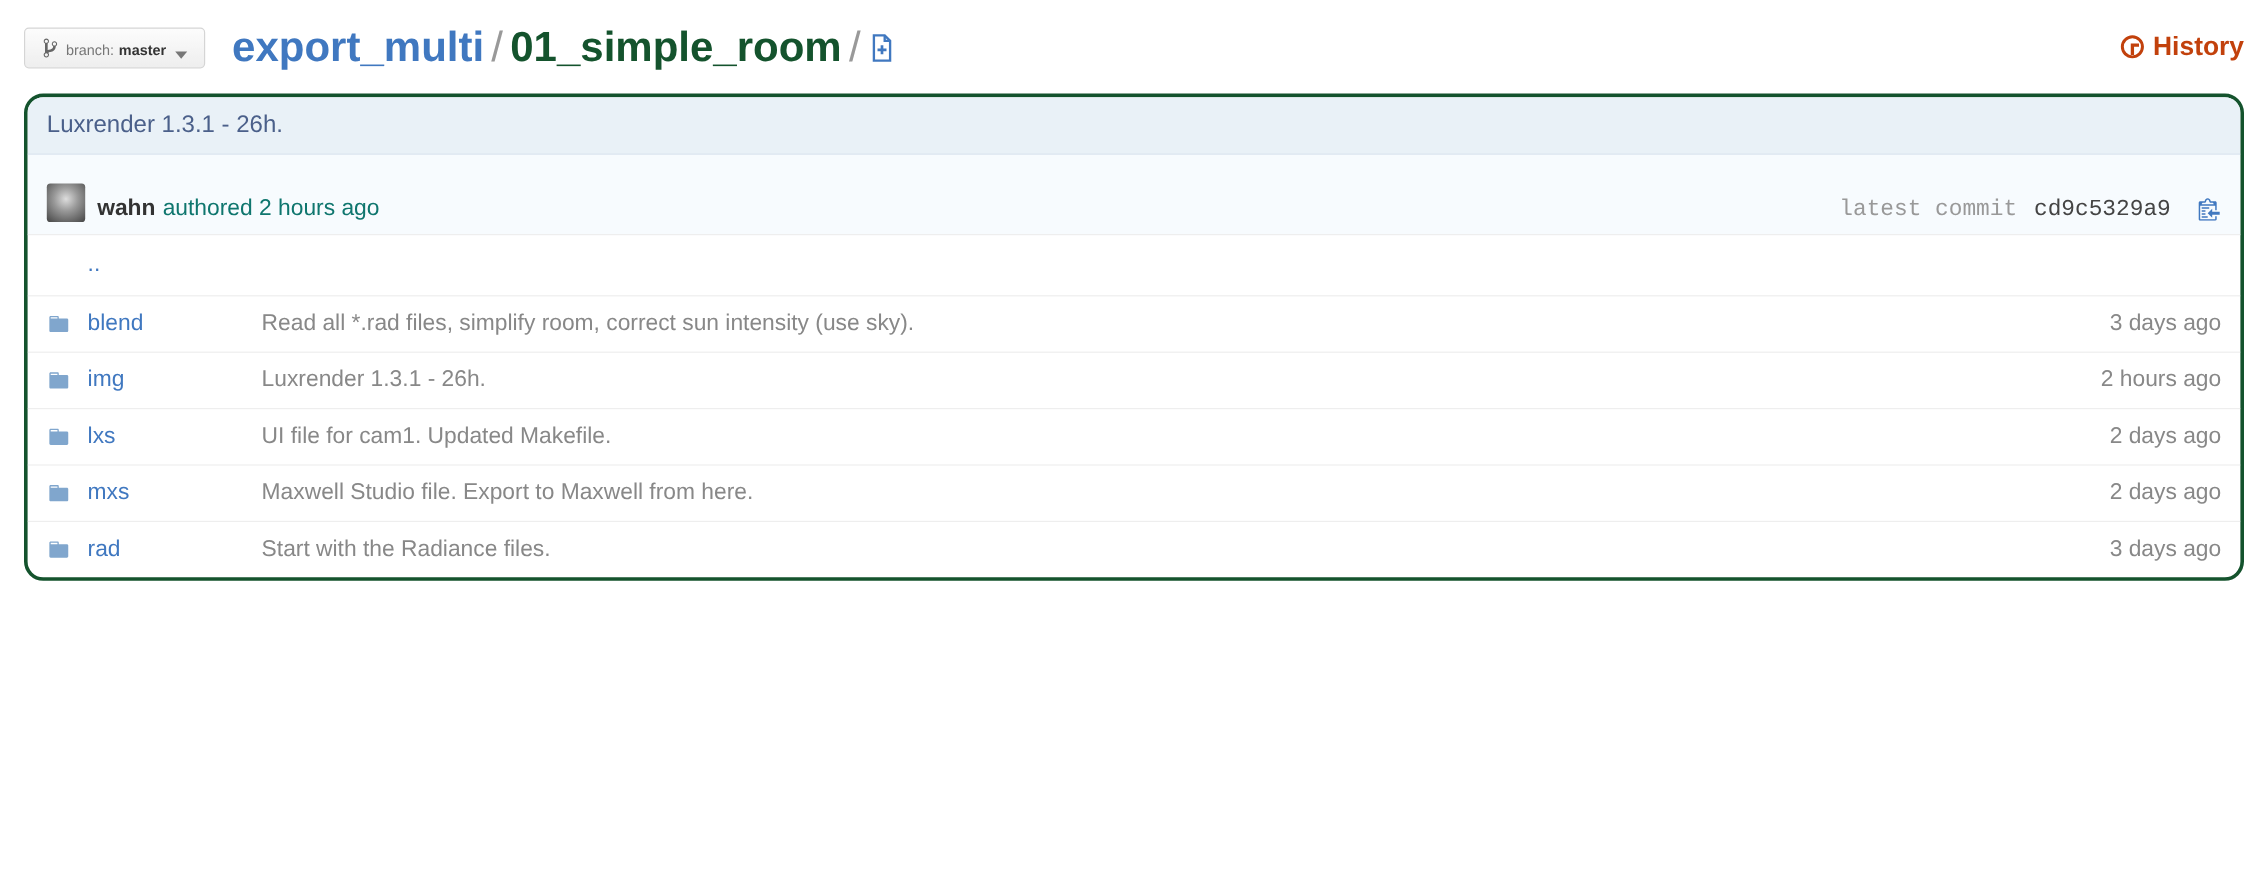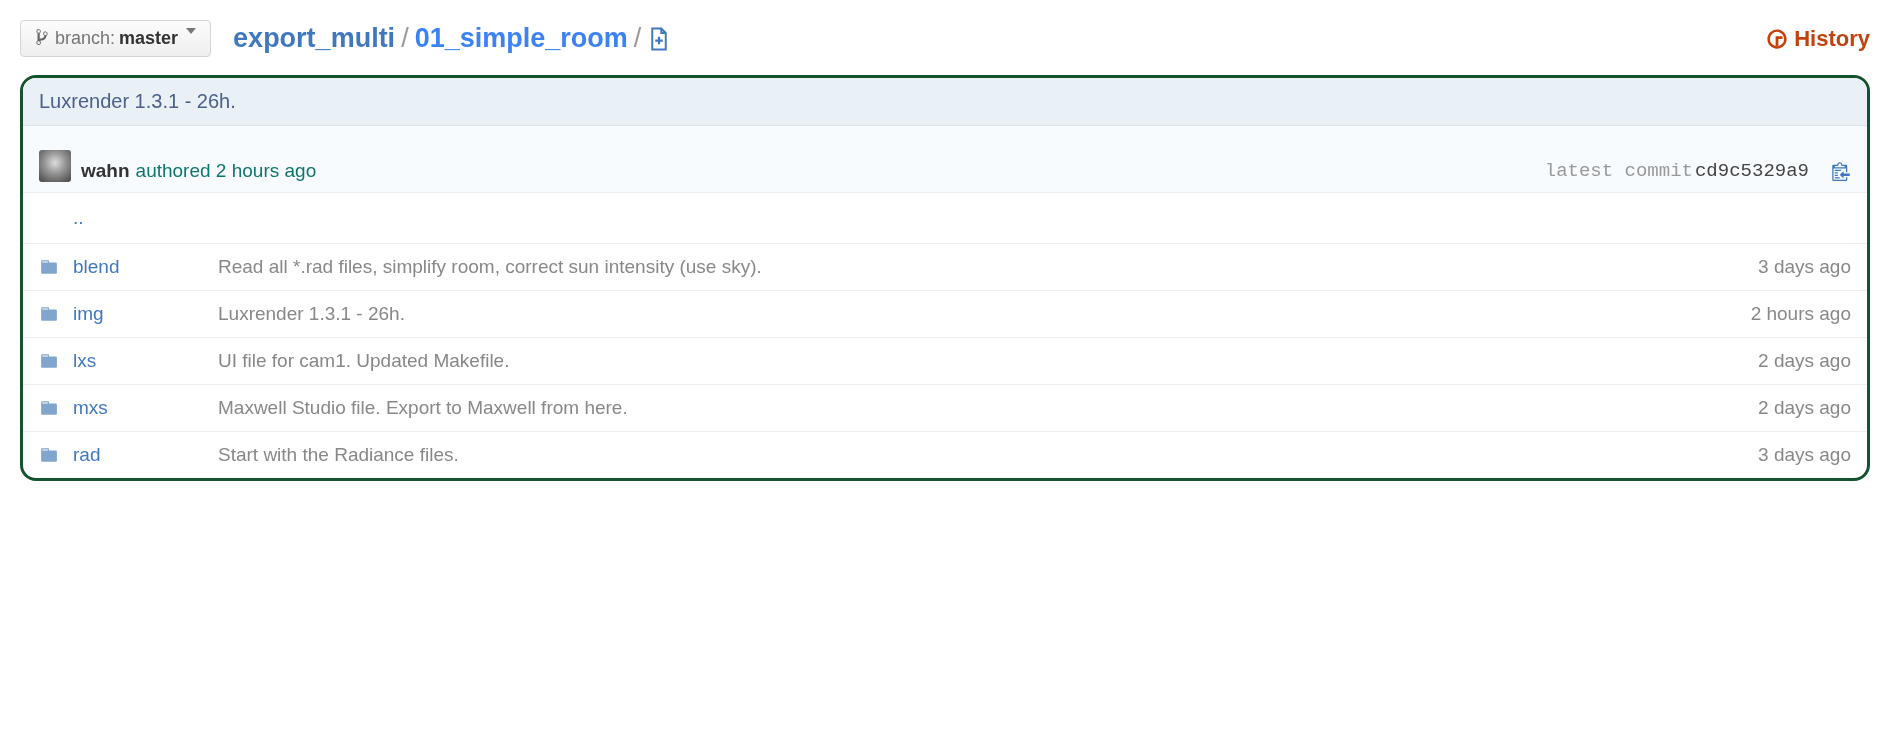--- a/index.html
+++ b/index.html
@@ -14,63 +14,63 @@
 
   .top-bar {
     display: flex;
     align-items: center;
     margin-bottom: 18px;
     position: relative;
   }
 
   .branch-selector {
     display: inline-flex;
-    align-items: flex-start;
+    align-items: flex-end;
     background: linear-gradient(#fcfcfc, #eee);
     border: 1px solid #d5d5d5;
     border-radius: 4px;
     padding: 7px 14px;
-    font-size: 18px;
+    font-size: 12px;
     color: #767676;
     cursor: pointer;
     margin-right: 22px;
   }
   .branch-selector .branch-icon {
     margin-right: 6px;
     display: inline-flex;
     color: #666;
   }
   .branch-selector .branch-label { color: #767676; }
   .branch-selector .branch-name { color: #333; font-weight: 600; margin-left: 4px; }
   .branch-selector .caret {
     margin-left: 8px;
     width: 0; height: 0;
     border-left: 5px solid transparent;
     border-right: 5px solid transparent;
     border-top: 6px solid #777;
   }
 
   .breadcrumb {
-    font-size: 27px;
+    font-size: 35px;
     display: inline-flex;
     align-items: center;
     font-weight: 600;
     justify-content: flex-end;
   }
   .breadcrumb a.root {
     color: #4078c0;
     text-decoration: none;
   }
   .breadcrumb .sep {
     color: #999;
     margin: 0 6px;
     font-weight: 400;
   }
   .breadcrumb .current {
-    color: #3b82f6;
+    color: #14532d;
     font-weight: 600;
   }
   .breadcrumb .newfile-icon {
     color: #4078c0;
     margin-left: 2px;
     display: inline-flex;
     cursor: pointer;
   }
 
   .history-link {
@@ -119,21 +119,21 @@
   .author-name { font-weight: 700; color: #333; margin-right: 6px; }
   .authored-text { color: #0f766e; margin-top: 24px; }
   .commit-meta-right {
     margin-left: auto;
     display: flex;
     align-items: center;
     color: #888;
     font-family: "SFMono-Regular", Consolas, "Liberation Mono", Menlo, monospace;
     font-size: 19px;
   }
-  .commit-meta-right .lc-label { color: #999; margin-right: 2px; }
+  .commit-meta-right .lc-label { color: #999; margin-right: 14px; }
   .commit-meta-right .sha { color: #444; margin-right: 22px; }
   .clipboard-icon { color: #4078c0; cursor:pointer; display:inline-flex; }
 
   .file-row {
     display: flex;
     align-items: center;
     padding: 12px 16px;
     border-bottom: 1px solid #eee;
     font-size: 19px;
   }

